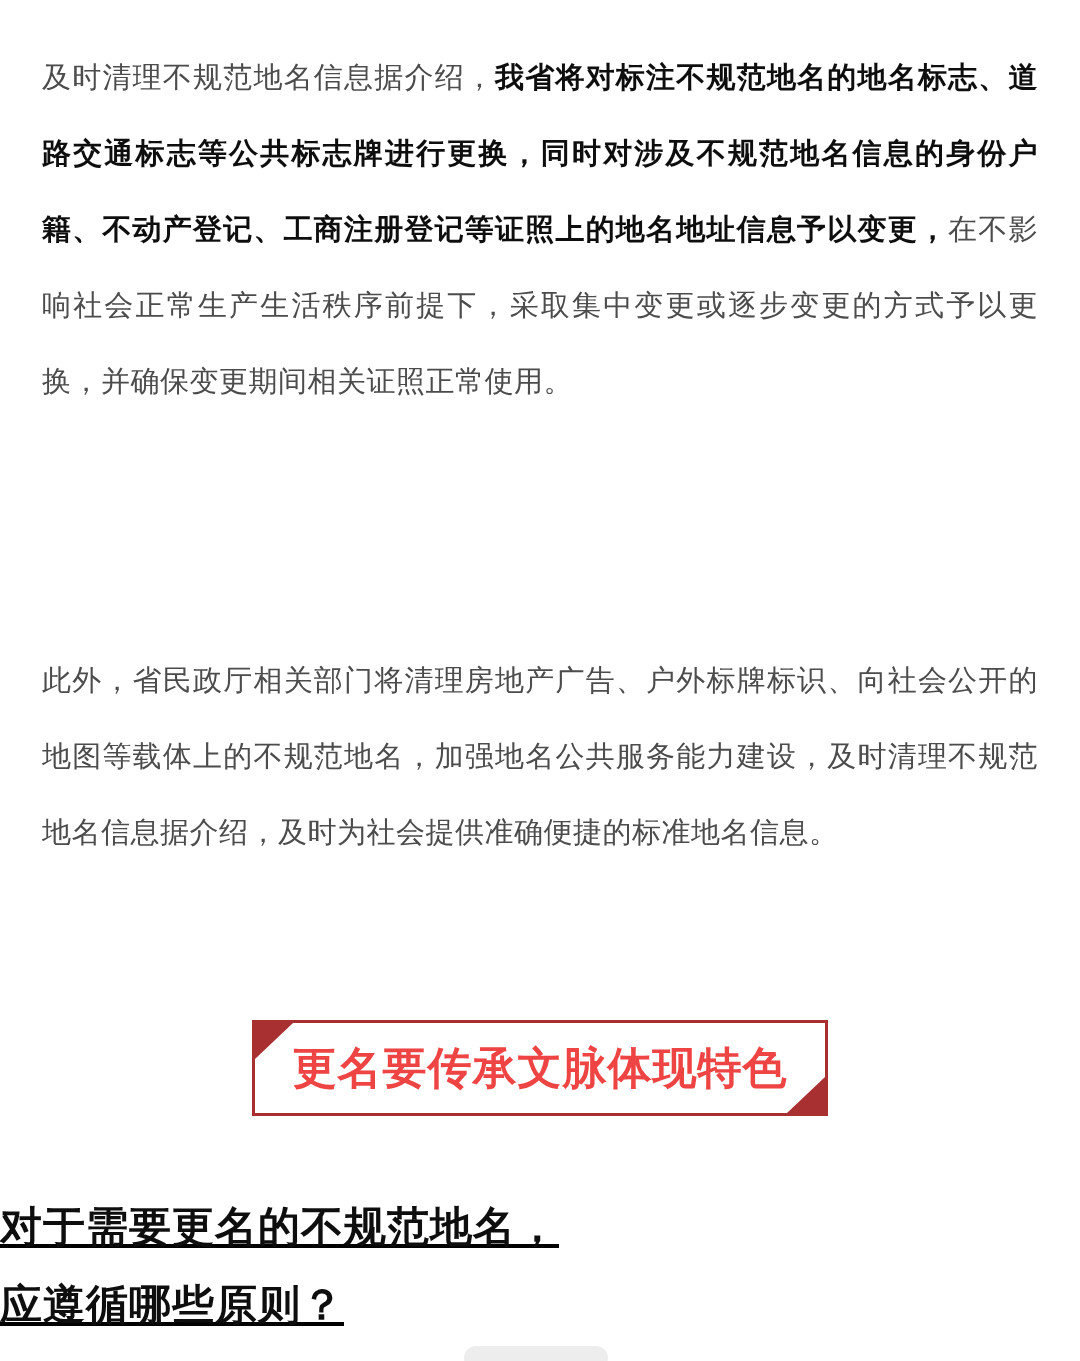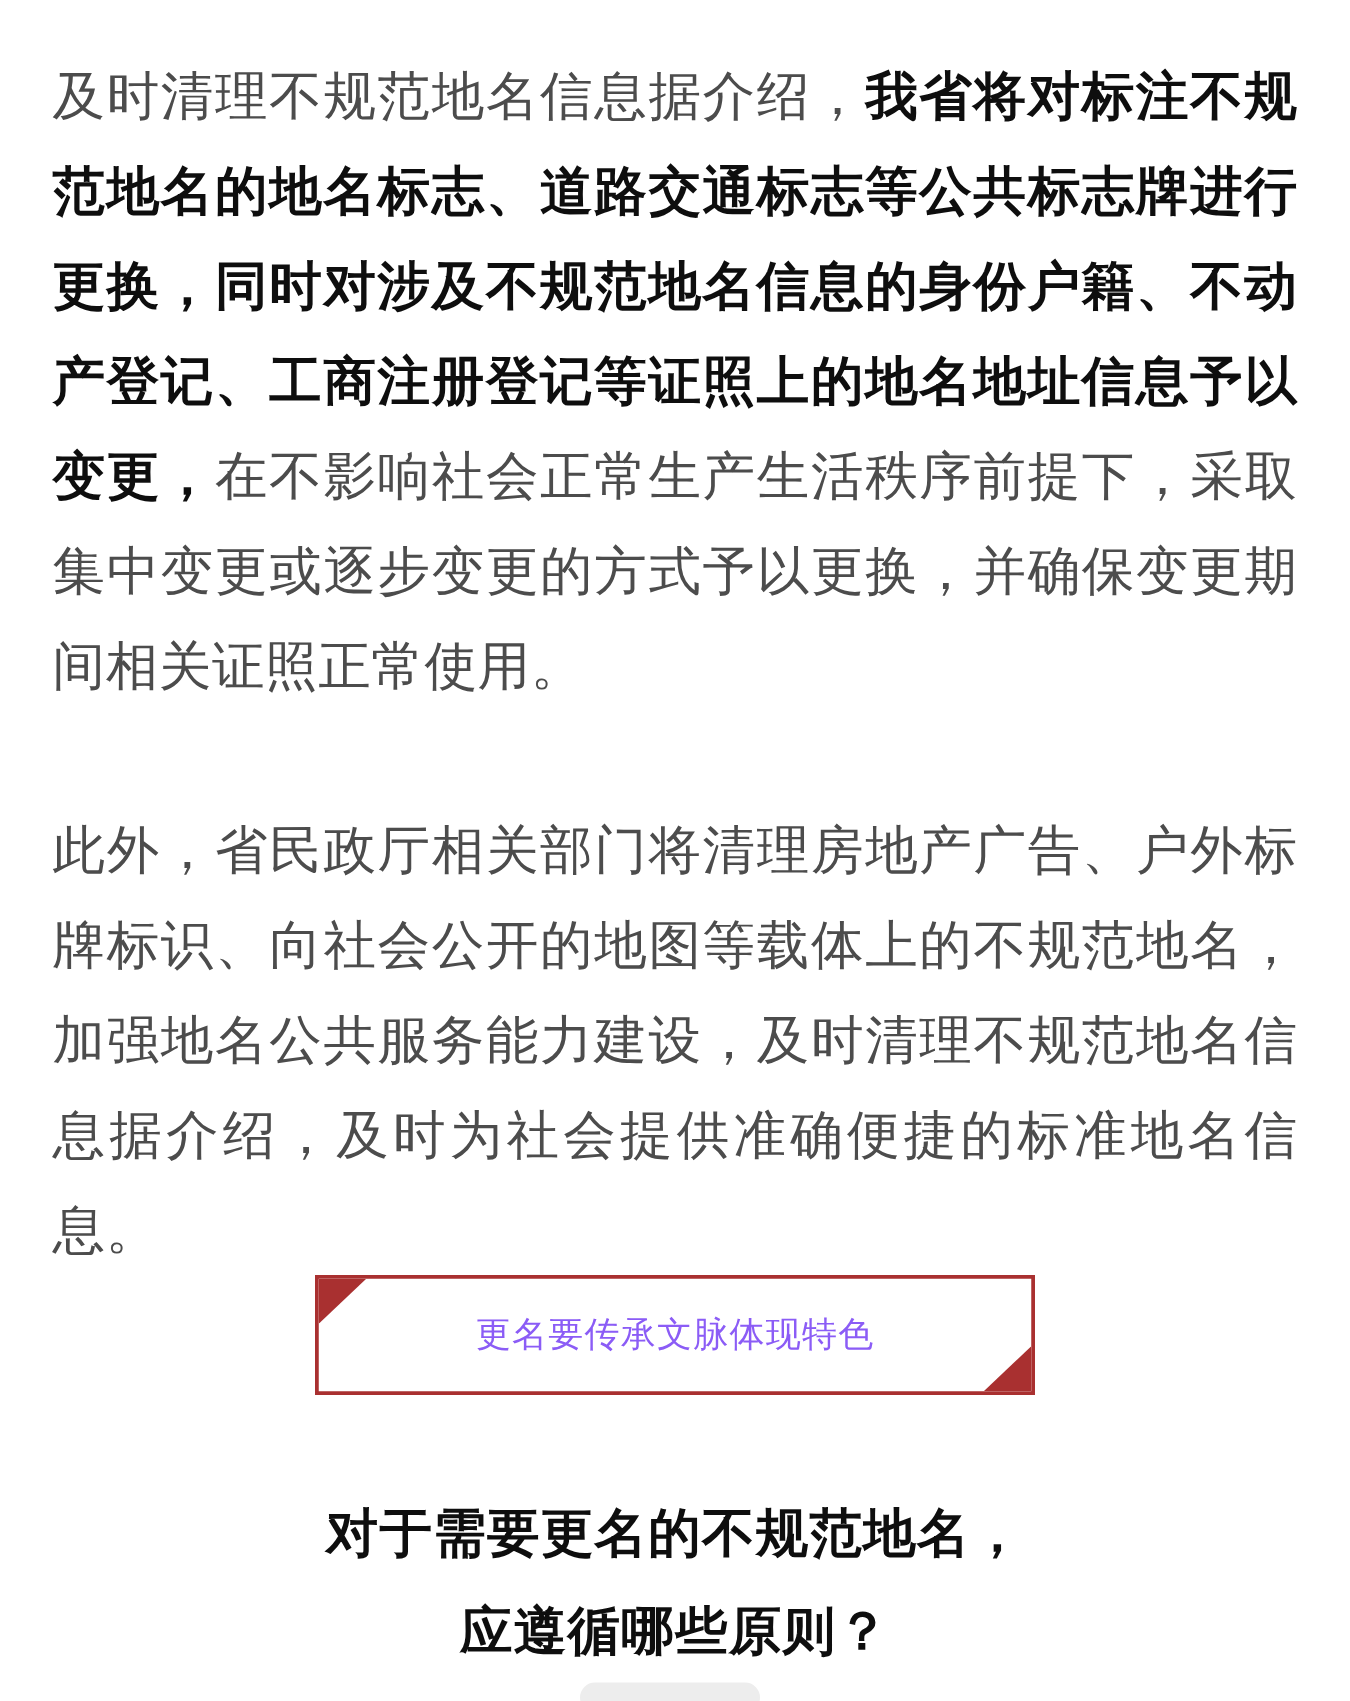--- a/index.html
+++ b/index.html
@@ -13,21 +13,21 @@
     width: 1080px;
     height: 1361px;
     background: #ffffff;
     overflow: hidden;
   }
   
   .para {
     position: absolute;
     left: 42px;
     right: 42px;
-    font-size: 42px;
+    font-size: 29px;
     line-height: 76px;
     letter-spacing: 0.5px;
     text-align: justify;
     color: #4c4c4c;
     margin: 0;
   }
   .para-1 { top: 39px; }
   .para-2 { top: 642px; }
   .t-gray {
     color: #4c4c4c;
@@ -44,23 +44,23 @@
     top: 1020px;
     width: 570px;
     height: 90px;
     border: 3px solid #a93030;
     background: #ffffff;
     display: flex;
     align-items: center;
     justify-content: center;
   }
   .banner-text {
-    font-size: 28px;
-    font-weight: 400;
-    color: #8b5cf6;
+    font-size: 44px;
+    font-weight: 700;
+    color: #ef4444;
     letter-spacing: 1px;
     white-space: nowrap;
   }
   .tri {
     position: absolute;
     width: 38px;
     height: 36px;
     background: #a93030;
   }
   .tri-tl {
@@ -72,21 +72,21 @@
     right: 0;
     bottom: 0;
     clip-path: polygon(100% 0, 100% 100%, 0 100%);
   }
   
   .question {
     position: absolute;
     left: 0;
     top: 1188px;
     width: 1080px;
-    text-align: center;
+    text-decoration: underline;
   }
   .q-line {
     font-size: 42px;
     line-height: 78px;
     font-weight: 700;
     color: #0e0e0e;
     letter-spacing: 1px;
   }
   
   .bottom-bar {

